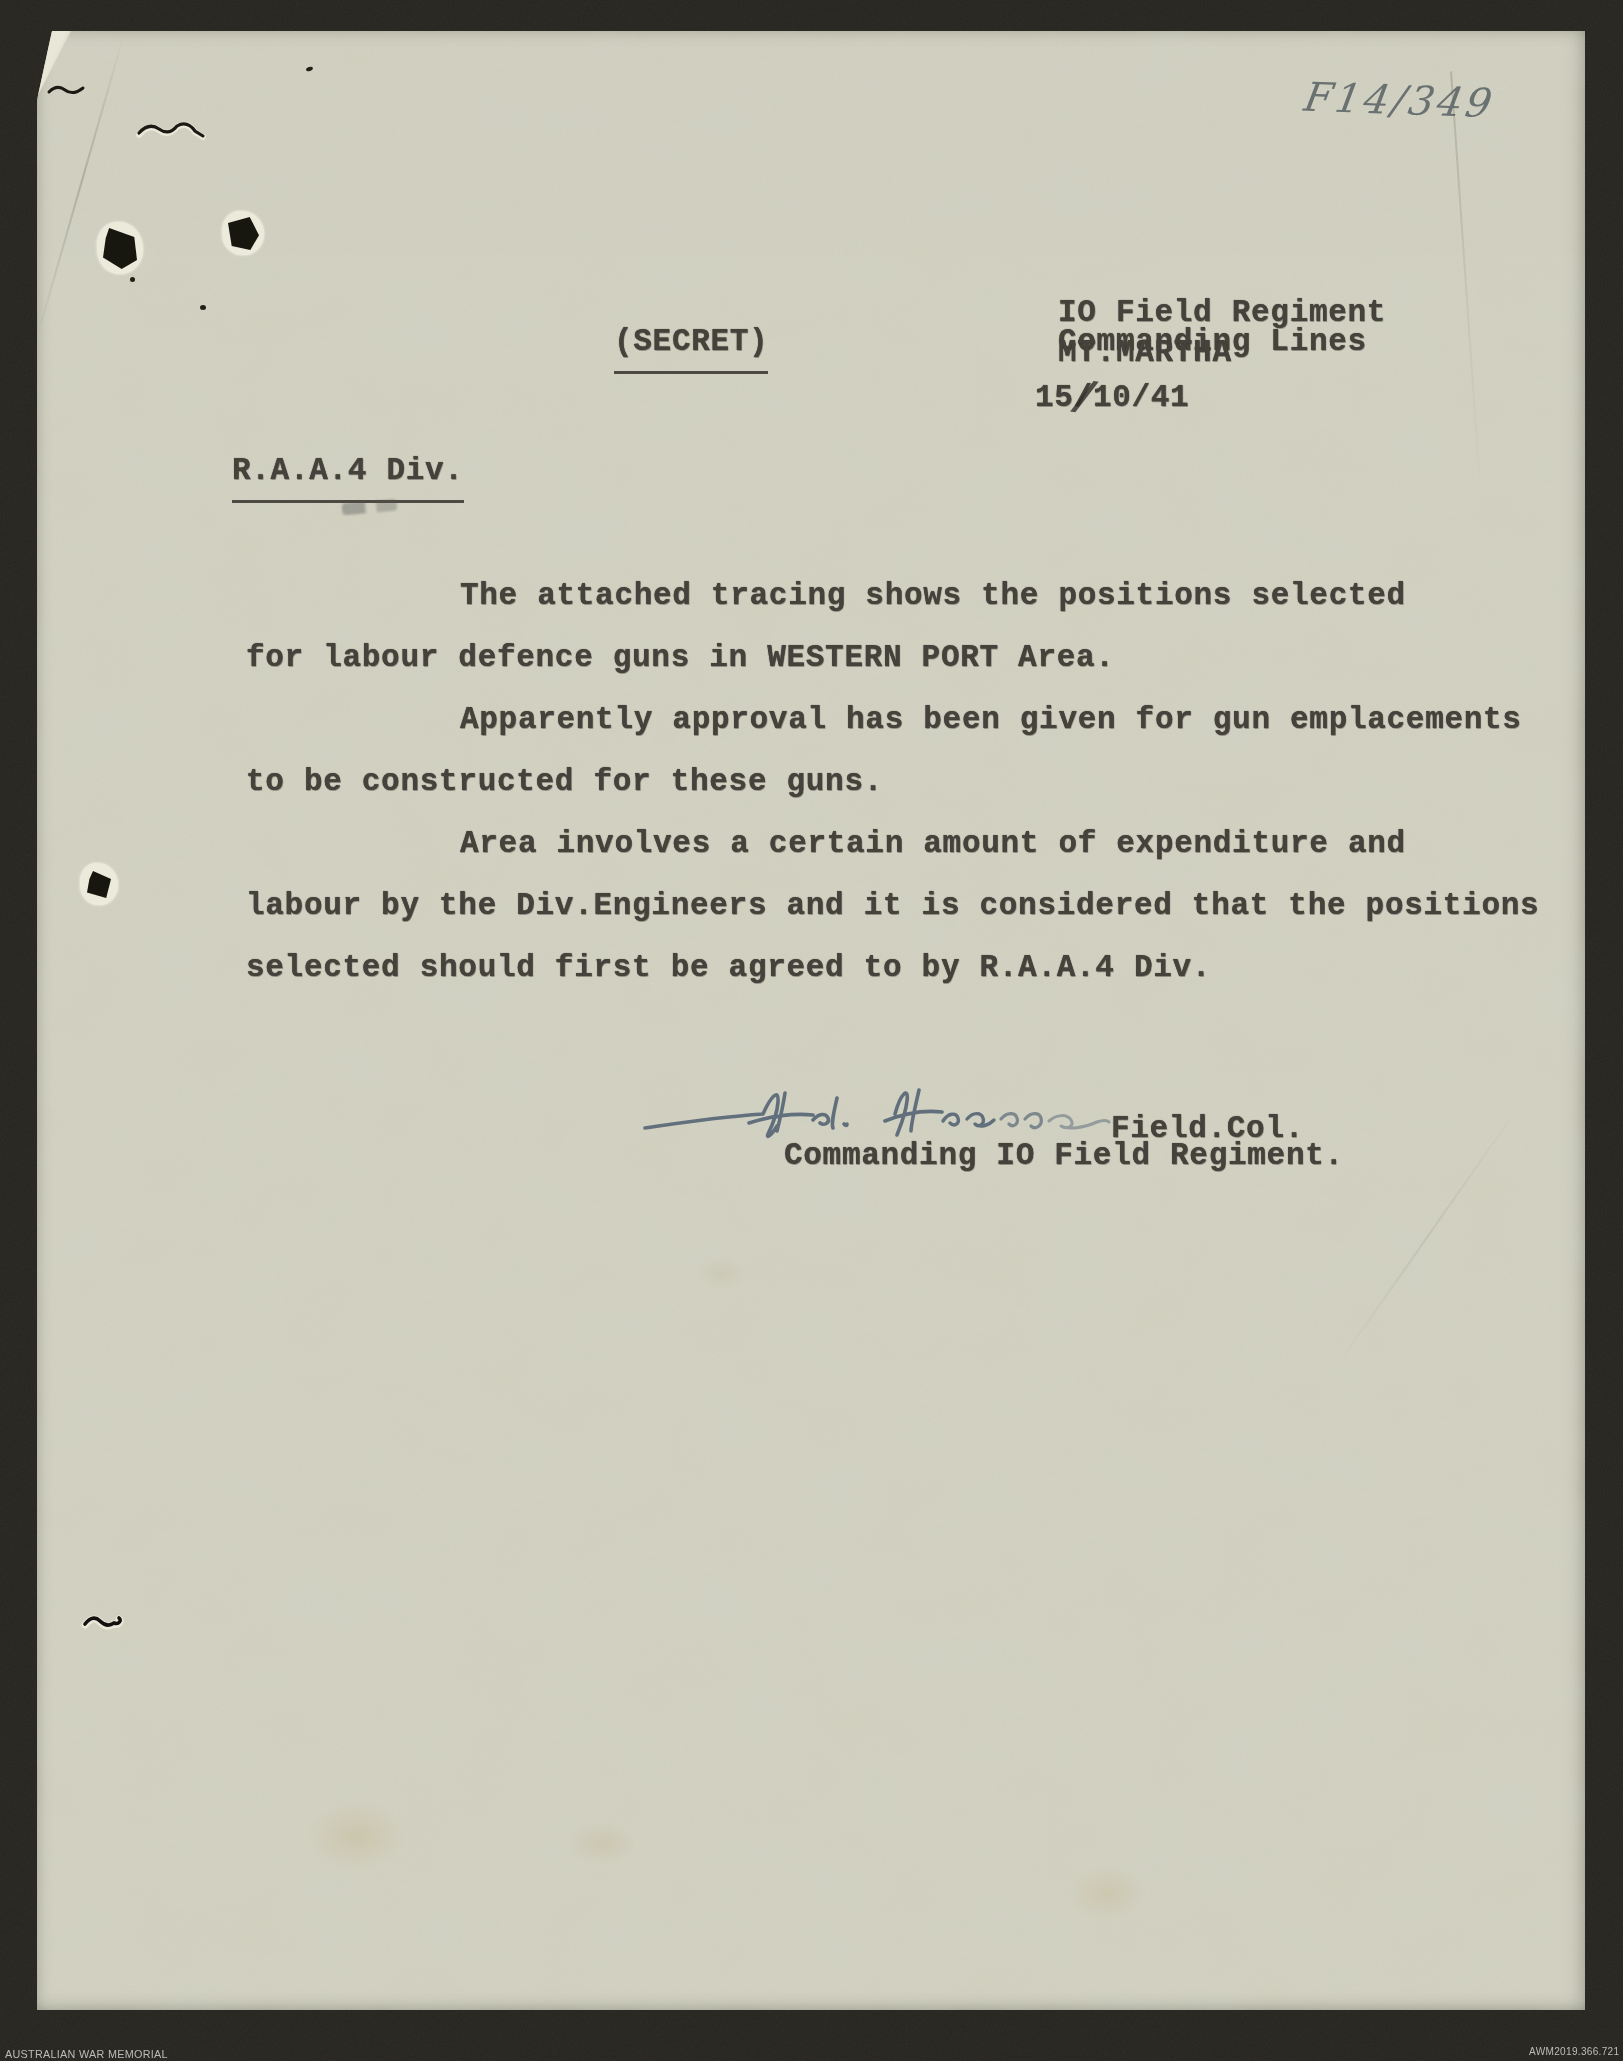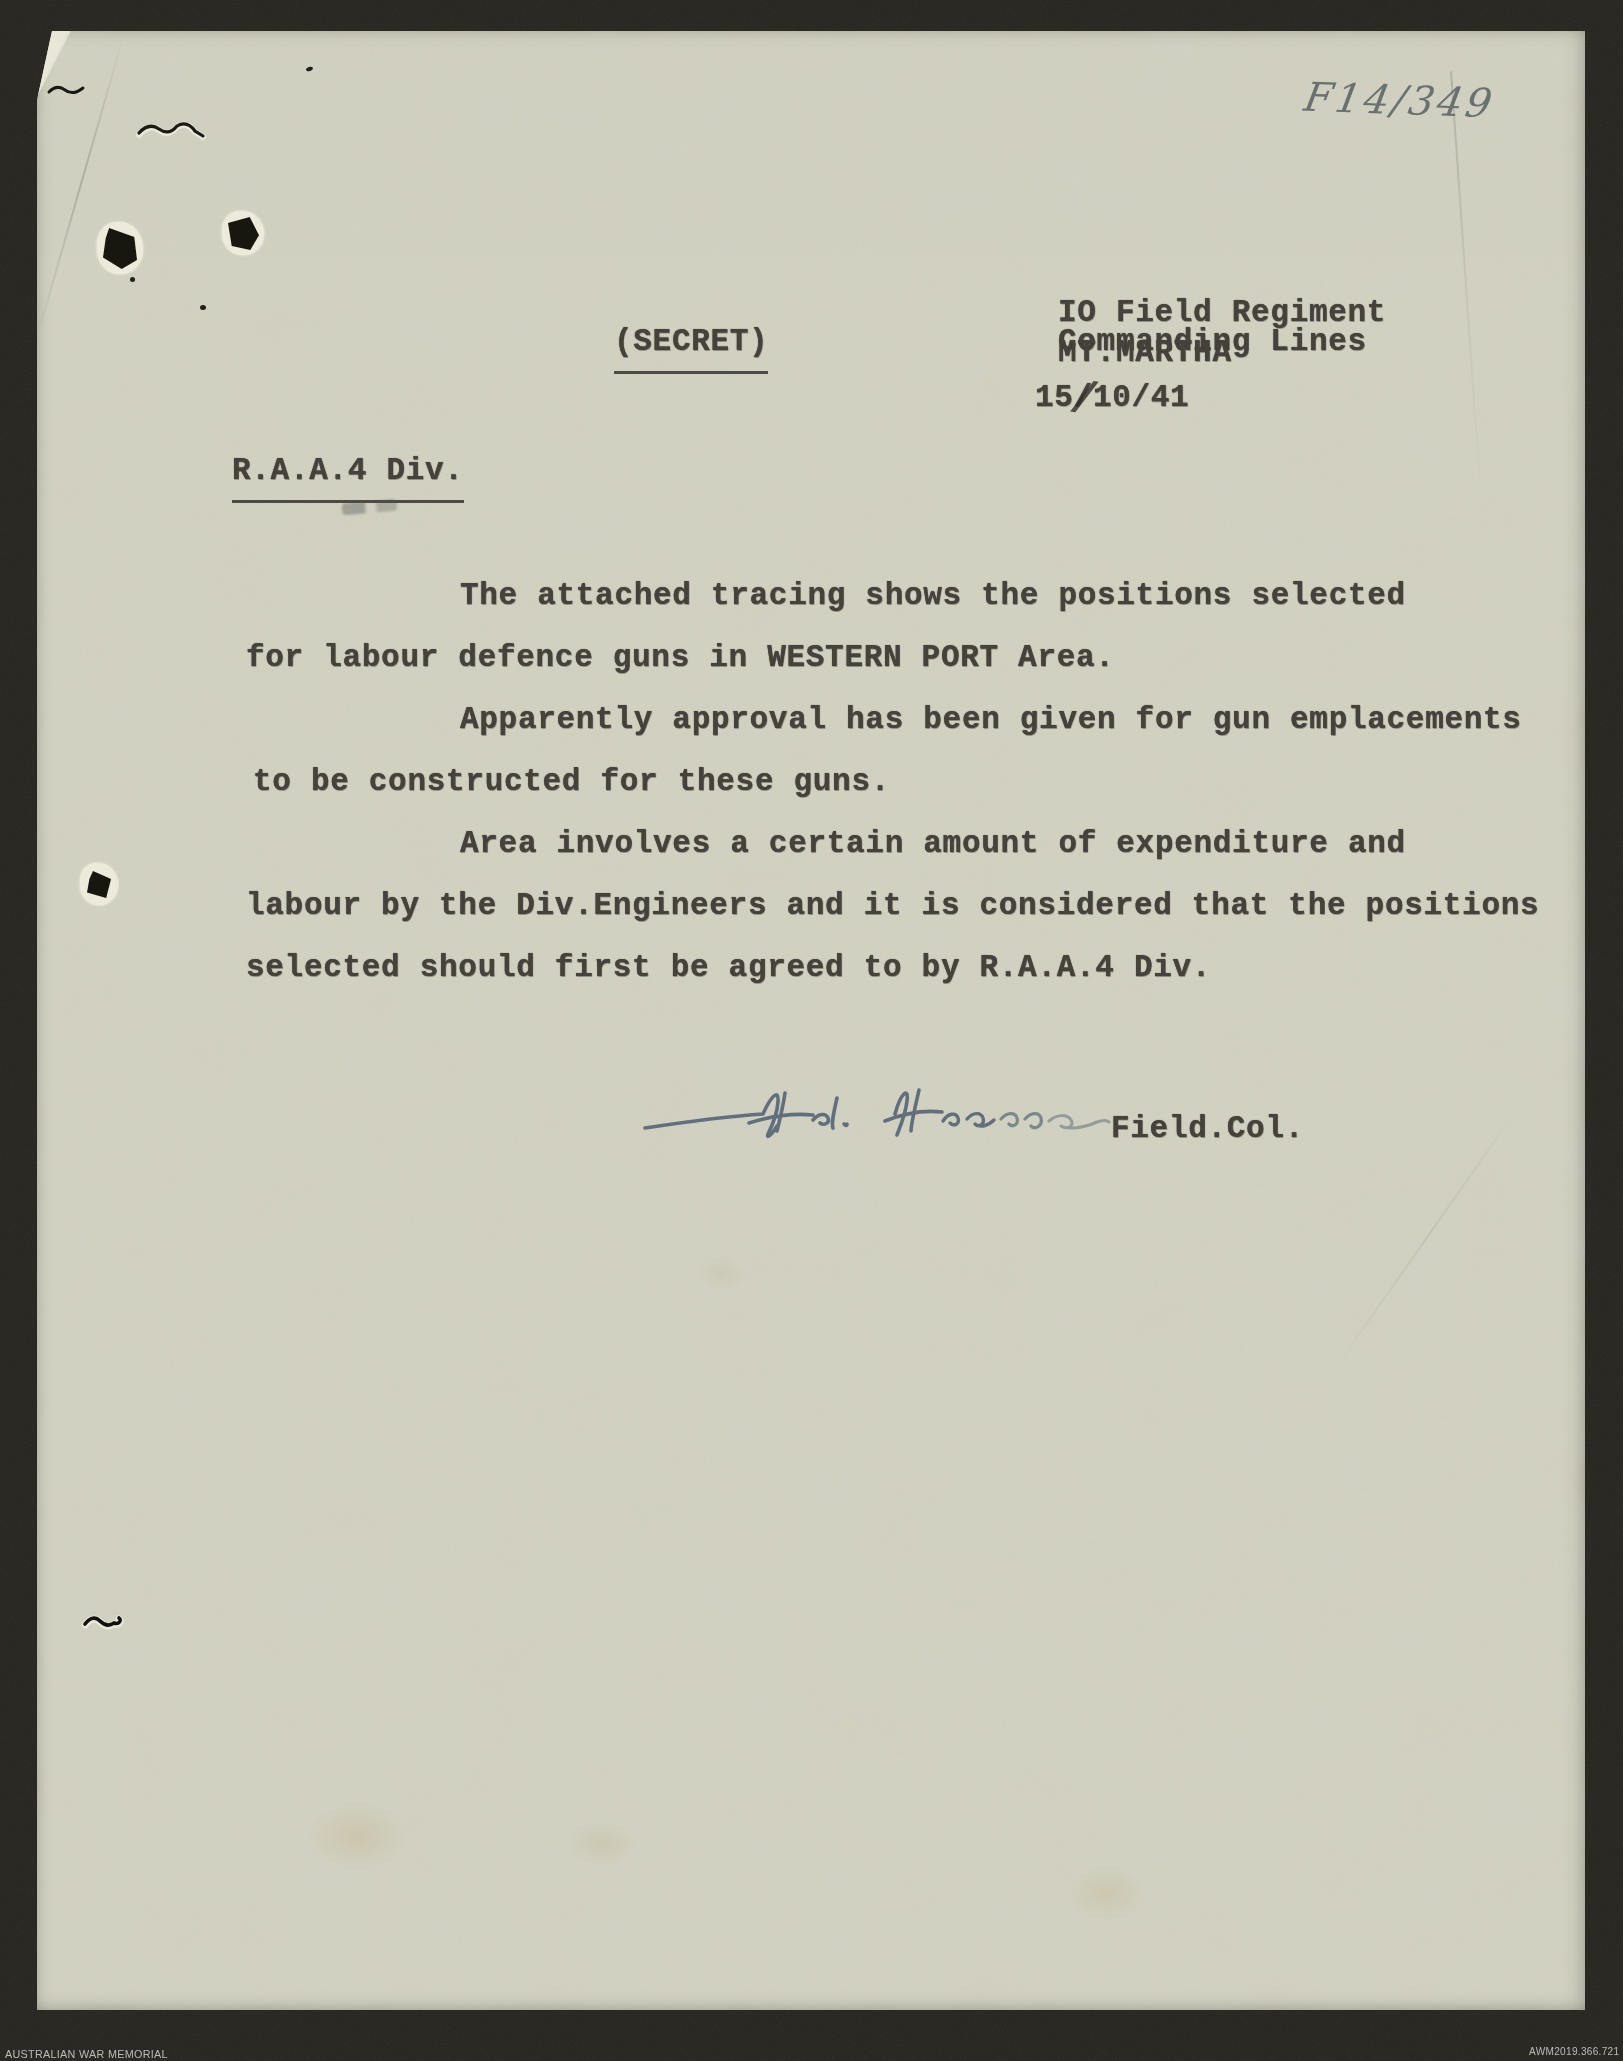--- a/index.html
+++ b/index.html
@@ -175,36 +175,37 @@
       <span class="overstrike">/</span>
     </div>
 
     <span class="type underlined" style="left:195px;top:422px">R.A.A.4 Div.</span>
     <div class="smudge"></div>
 
     <div>
       <div class="type" style="left:423px;top:547px">The attached tracing shows the positions selected</div>
       <div class="type" style="left:209px;top:609px">for labour defence guns in WESTERN PORT Area.</div>
       <div class="type" style="left:423px;top:671px">Apparently approval has been given for gun emplacements</div>
-      <div class="type" style="left:216px;top:733px">to be constructed for these guns.</div>
+      <div class="type" style="left:209px;top:733px">to be constructed for these guns.</div>
       <div class="type" style="left:423px;top:795px">Area involves a certain amount of expenditure and</div>
       <div class="type" style="left:209px;top:857px">labour by the Div.Engineers and it is considered that the positions</div>
       <div class="type" style="left:209px;top:919px">selected should first be agreed to by R.A.A.4 Div.</div>
     </div>
 
     <svg class="signature-svg" viewBox="0 0 480 80">
       <g fill="none" stroke="var(--signature-ink)" stroke-linecap="round" stroke-linejoin="round" opacity="0.8">
         <path stroke-width="3.6" d="M8,52 C55,45 95,40 126,38 C134,20 142,12 141,26 C140,40 134,52 131,58 C129,63 134,60 140,50 M148,17 C146,31 142,47 140,55 M112,47 C134,40 156,37 176,39 M176,44 C182,37 189,37 191,42 C193,47 187,50 183,47 M200,22 C197,36 194,47 196,52 M207,48 C208,50 210,50 210,48"></path>
         <path stroke-width="3.6" d="M258,38 C264,16 272,11 270,25 C268,41 262,53 260,59 M282,14 C278,32 274,48 274,55 M248,45 C268,37 288,34 305,36"></path>
         <path stroke-width="3.4" d="M306,45 C311,37 319,36 321,42 C323,48 317,51 313,47 M330,43 C336,36 344,36 346,42 C348,48 342,52 338,48 C343,52 351,50 357,44"></path>
         <path stroke-width="3.2" opacity="0.75" d="M364,43 C370,36 378,36 380,42 C382,48 376,52 372,48 M388,43 C394,36 402,36 404,42 C406,50 398,54 394,50"></path>
         <path stroke-width="3" opacity="0.55" d="M412,45 C420,38 430,38 434,44 C438,50 430,54 424,50 C432,54 446,52 460,46 C466,44 470,44 472,46"></path>
       </g>
     </svg>
 
     <span class="type" style="left:1074px;top:1080px">Field.Col.</span>
+    <span class="type" style="left:747px;top:1107px">Commanding IO Field Regiment.</span>
 
   </div>
 
   <div class="footer-text footer-left">AUSTRALIAN WAR MEMORIAL</div>
   <div class="footer-text footer-right">AWM2019.366.721</div>
 
 </div>
 
 </body></html>

